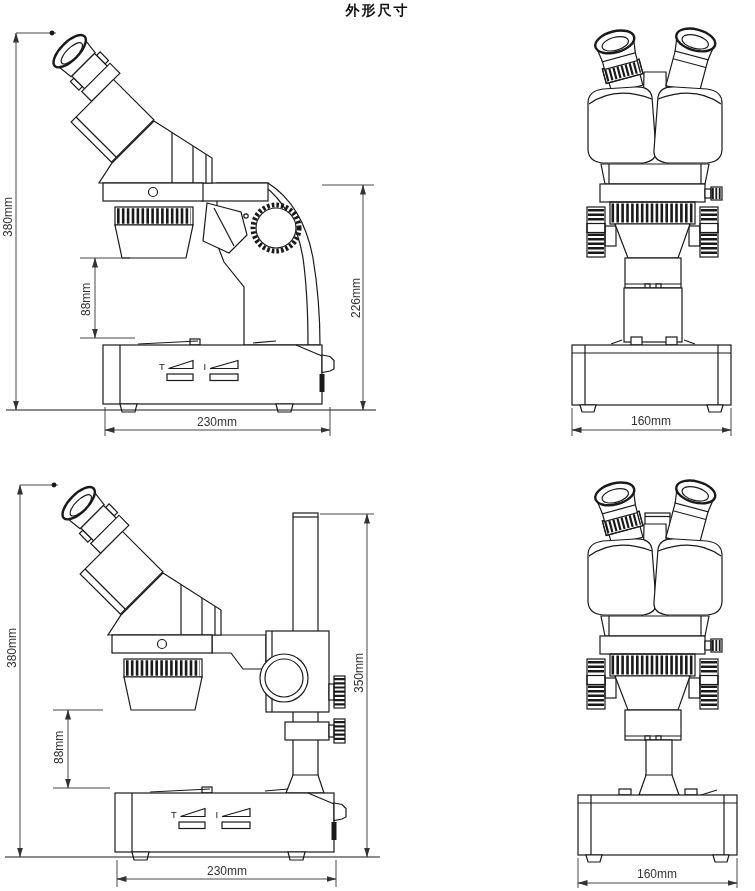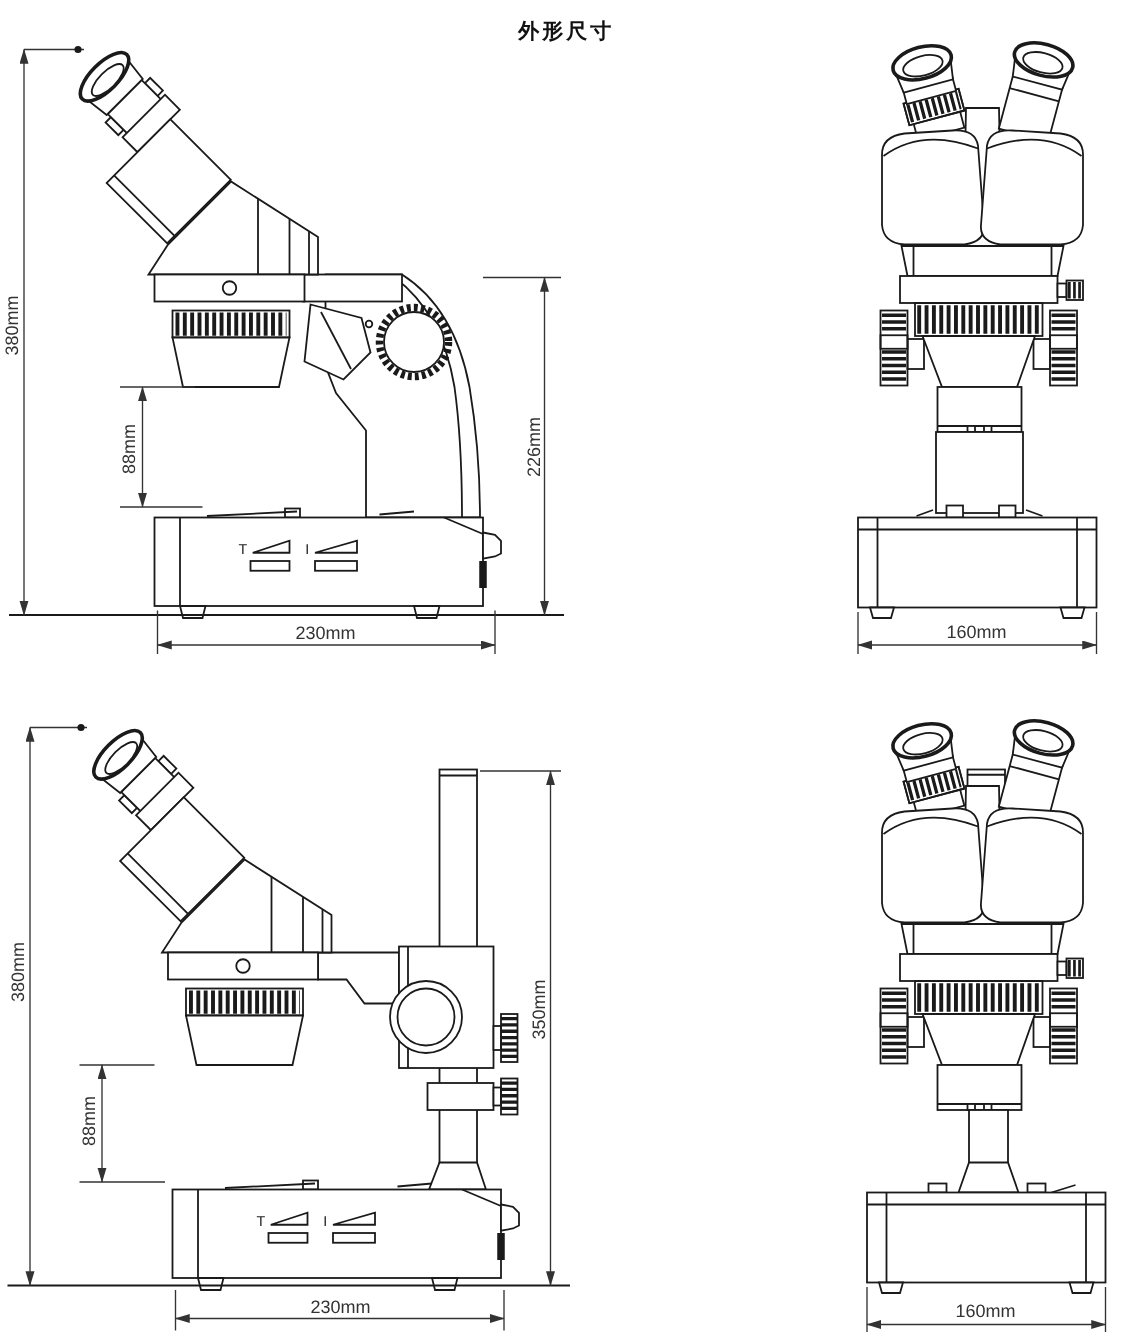--- a/index.html
+++ b/index.html
@@ -1,19 +1,19 @@
 <!DOCTYPE html>
 <html><head>
 <meta charset="utf-8">
 <style>
   html,body{margin:0;padding:0;}
   body{width:755px;height:891px;background:#ffffff;position:relative;overflow:hidden;
        font-family:"Liberation Sans",sans-serif;}
   .panel{position:absolute;}
-  #title{position:absolute;top:12px;left:0;right:0;text-align:center;
+  #title{position:absolute;top:2px;left:0;right:0;text-align:center;
          font-size:14px;font-weight:bold;color:#111;letter-spacing:2px;}
   svg{display:block;}
   .ln{stroke:#1a1a1a;stroke-width:1.2;fill:none;stroke-linejoin:miter;}
   .w{stroke:#1a1a1a;stroke-width:1.2;fill:#ffffff;stroke-linejoin:miter;}
   .bold{stroke-width:2.4;}
   .blk{fill:#1a1a1a;stroke:none;}
   .kn{fill:none;stroke:#1a1a1a;}
   .dl{stroke:#333333;stroke-width:0.9;fill:none;}
   text.dim{font-family:"Liberation Sans",sans-serif;font-size:12px;fill:#333333;stroke:none;}
   text.sm{font-family:"Liberation Sans",sans-serif;font-size:9.5px;fill:#1a1a1a;stroke:none;}

